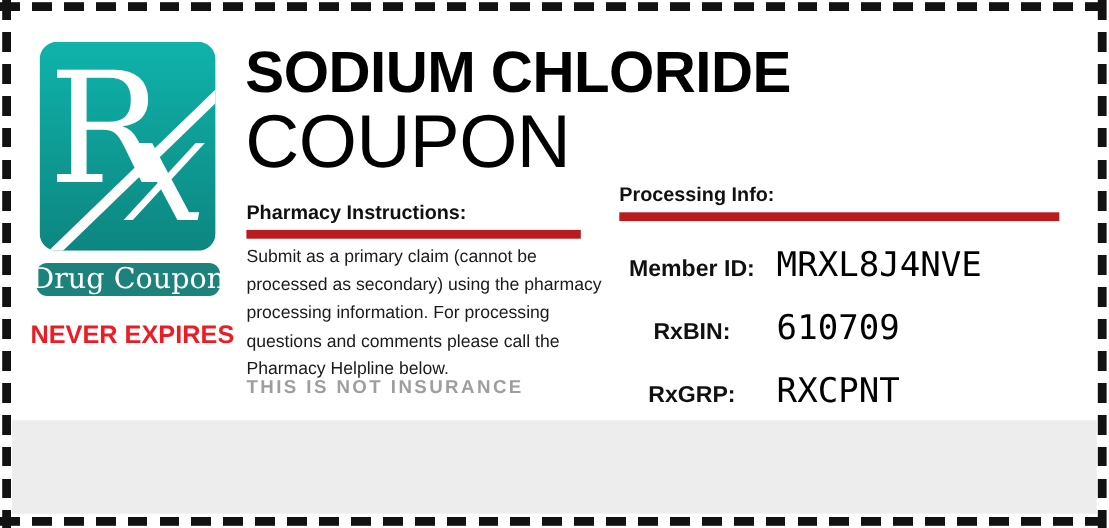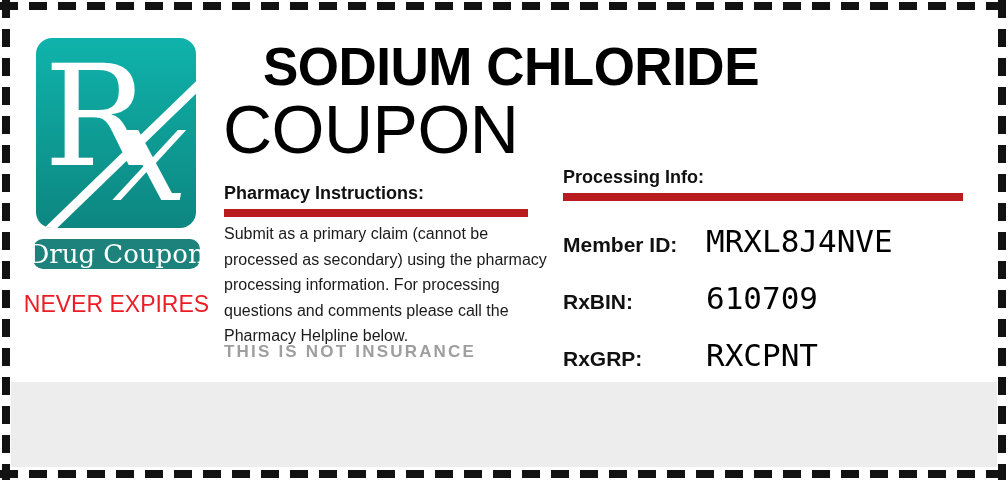--- a/index.html
+++ b/index.html
@@ -16,45 +16,45 @@
     background:repeating-linear-gradient(180deg,#121212 0 18px,transparent 18px 29px);}
   .dash-right{right:2px;top:0;bottom:0;width:8px;
     background:repeating-linear-gradient(180deg,#121212 0 18px,transparent 18px 29px);}
 
   
   .rx-logo{position:absolute;left:36px;top:38px;width:160px;height:190px;}
   .drug-badge{position:absolute;left:33px;top:239px;width:167px;height:30px;
     background:#1d827c;border-radius:10px;color:#fff;
     font-family:"DejaVu Serif",serif;font-size:26px;
     display:flex;align-items:center;justify-content:center;white-space:nowrap;}
-  .never-expires{position:absolute;left:20px;top:291px;width:193px;text-align:center;
-    color:#ec1c24;font-weight:normal;font-size:23px;white-space:nowrap;}
+  .never-expires{position:absolute;left:20px;top:291px;width:193px;text-align:right;
+    color:#ec1c24;font-weight:bold;font-size:23px;white-space:nowrap;}
 
   
   .title{position:absolute;left:223px;top:35px;line-height:63px;color:#000;white-space:nowrap;}
-  .title-line1{font-size:53px;font-weight:bold;letter-spacing:-0.5px;margin-left:40px;}
+  .title-line1{font-size:53px;font-weight:bold;letter-spacing:-0.5px;}
   .title-line2{font-size:68px;font-weight:normal;letter-spacing:-0.5px;}
 
   
   .col-head{position:absolute;font-size:18px;font-weight:bold;color:#111;
     border-bottom:8px solid #b91c1c;padding-bottom:5px;}
   .col-head-left{left:224px;top:183px;width:304px;}
   .col-head-right{left:563px;top:167px;width:400px;}
 
   
   .instr-body{position:absolute;left:224px;top:221px;width:325px;
     font-size:16px;line-height:25.5px;color:#1a1a1a;}
   .disclaimer{position:absolute;left:224px;top:342px;font-size:17px;font-weight:bold;
     letter-spacing:2.2px;color:#9e9e9e;white-space:nowrap;}
 
   
   .proc-rows{position:absolute;left:563px;top:221px;width:400px;
     display:flex;flex-direction:column;gap:13px;}
   .proc-row{display:flex;align-items:baseline;}
-  .proc-label{width:132px;text-align:left;font-size:21px;font-weight:bold;
+  .proc-label{width:132px;text-align:center;font-size:21px;font-weight:bold;
     color:#111;line-height:40px;white-space:nowrap;}
   .proc-value{margin-left:11px;font-family:"DejaVu Sans Mono",monospace;
     font-size:31px;color:#000000;line-height:40px;white-space:nowrap;}
 
   
   .footer-bar{position:absolute;left:11px;right:11px;top:382px;height:85px;background:#ededed;}
 </style>
 </head>
 <body>
 

